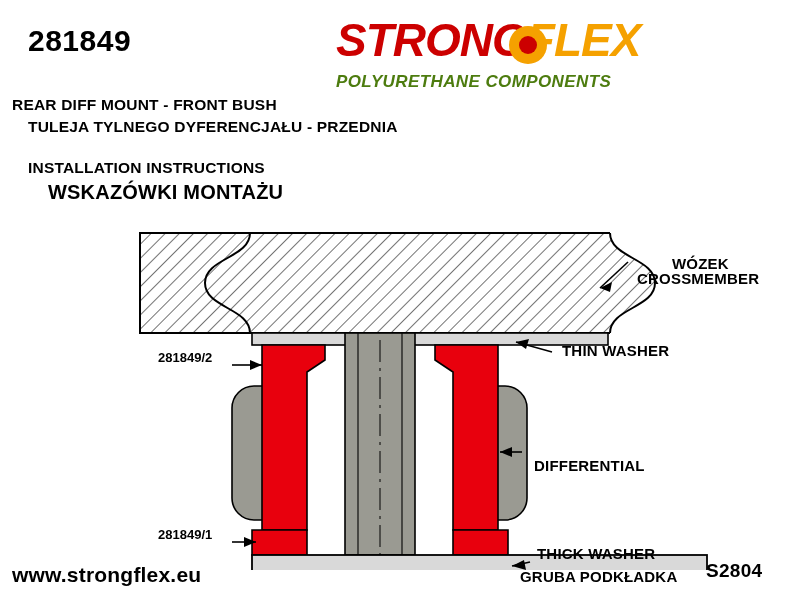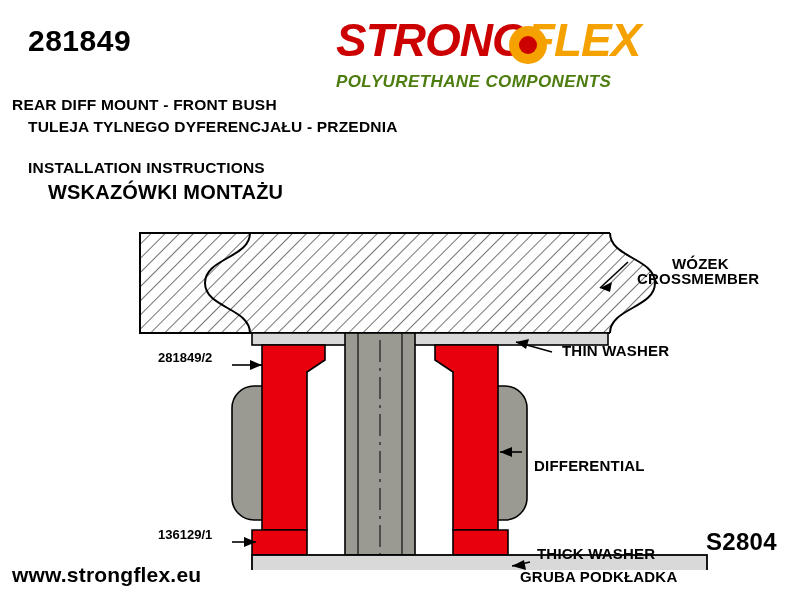--- a/index.html
+++ b/index.html
@@ -150,22 +150,22 @@
     position: absolute;
     left: 12px;
     top: 563px;
     font-size: 21px;
     font-weight: bold;
     letter-spacing: 0.2px;
   }
   .code {
     position: absolute;
     left: 706px;
-    top: 528px;
-    font-size: 24px;
+    top: 560px;
+    font-size: 19px;
     font-weight: bold;
     letter-spacing: 0.3px;
   }
 </style>
 </head>
 <body>
 
 <div id="page">
 
   <div class="part-number">281849</div>
@@ -239,18 +239,18 @@
   <div class="lbl" style="left:672px; top:255px;">WÓZEK</div>
 
   <div class="lbl" style="left:562px; top:342px;">THIN WASHER</div>
 
   <div class="lbl" style="left:534px; top:434px;margin-top:23px;">DIFFERENTIAL</div>
 
   <div class="lbl" style="left:520px; top:568px;">GRUBA PODKŁADKA</div>
   <div class="lbl" style="left:537px; top:545px;">THICK WASHER</div>
 
   <div class="lbl-sm" style="left:158px; top:350px;">281849/2</div>
-  <div class="lbl-sm" style="left:158px; top:527px;">136129/1</div>
+  <div class="lbl-sm" style="left:158px; top:527px;">281849/1</div>
 
   <div class="site">www.strongflex.eu</div>
   <div class="code">S2804</div>
 
 </div>
 
 </body></html>

